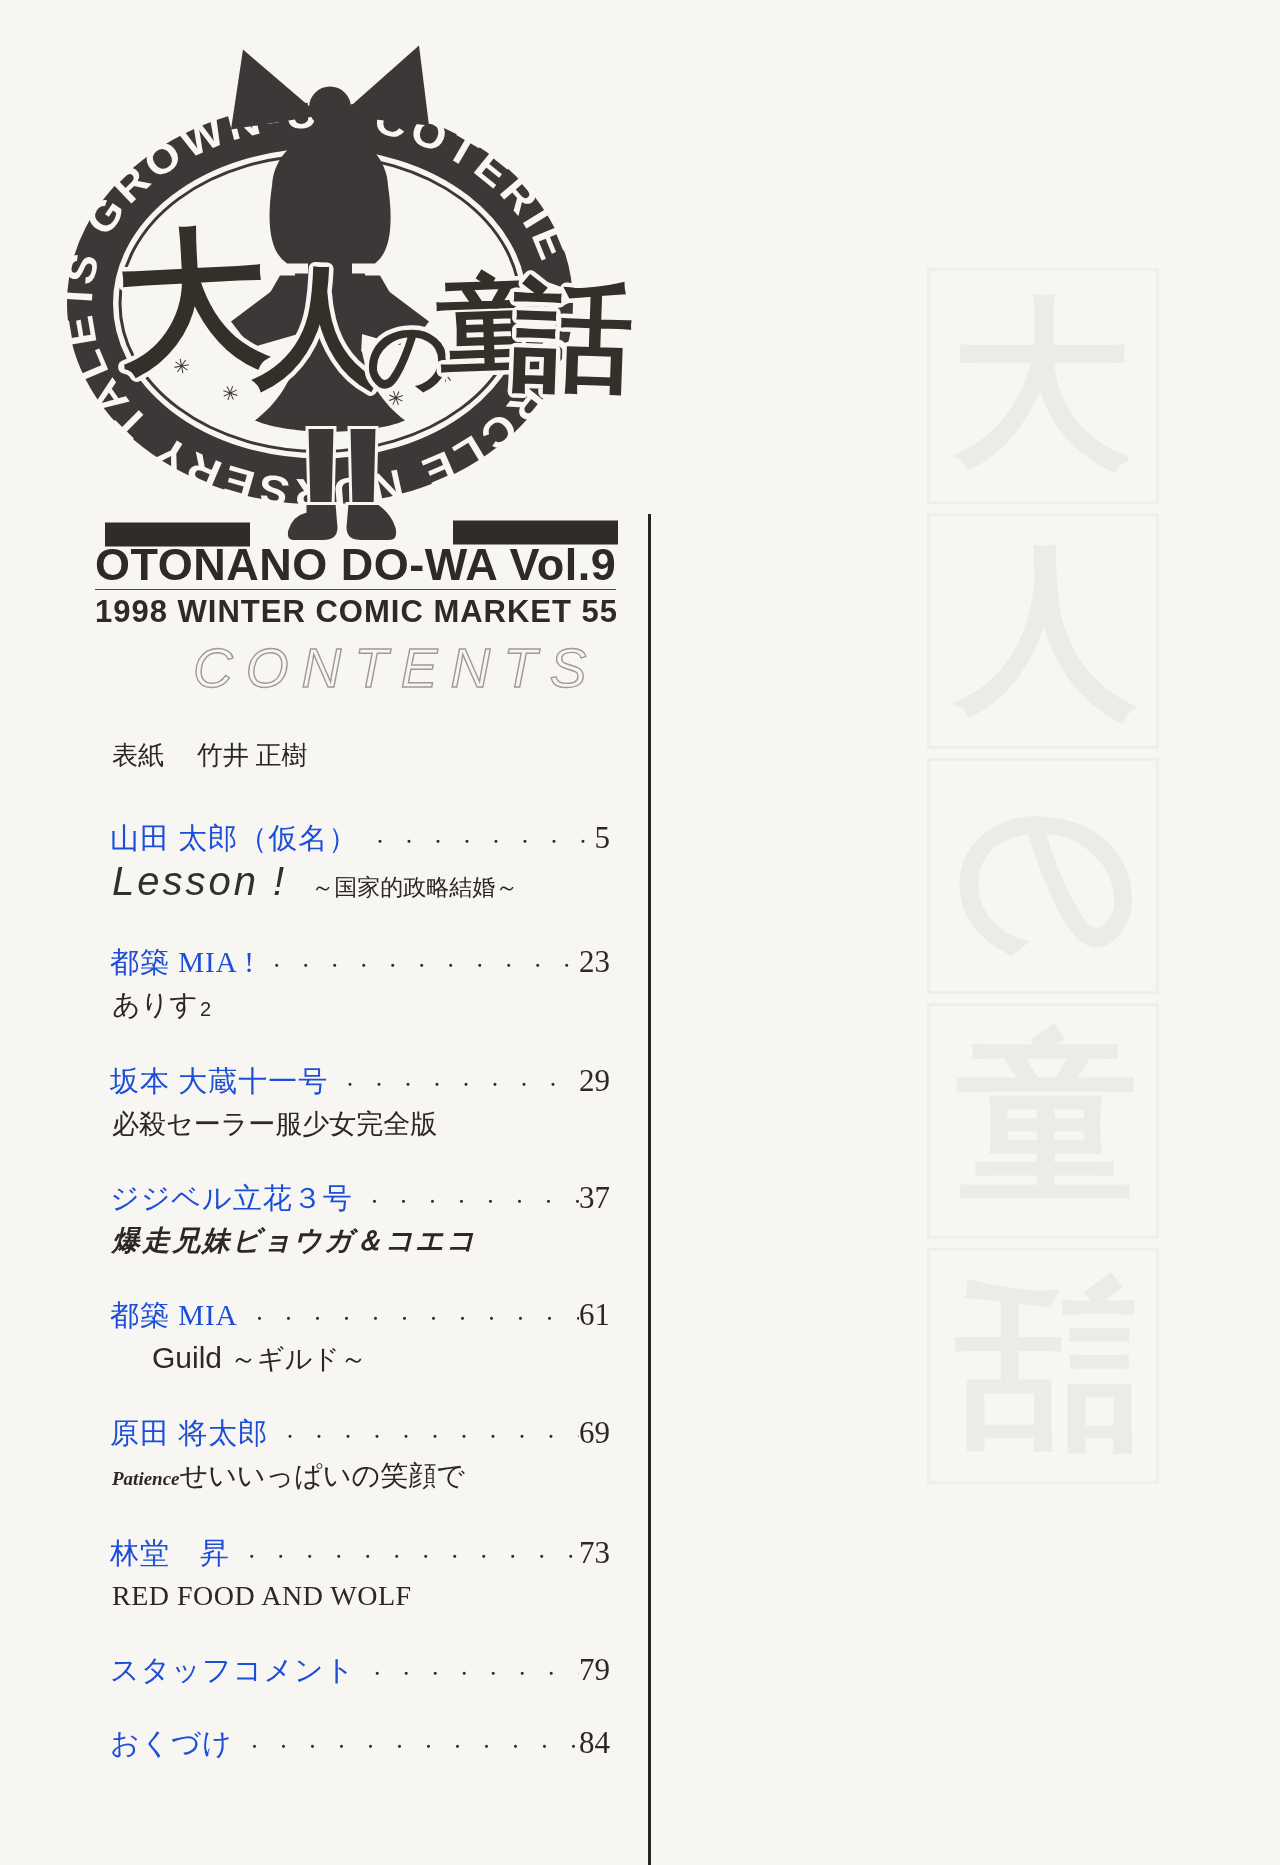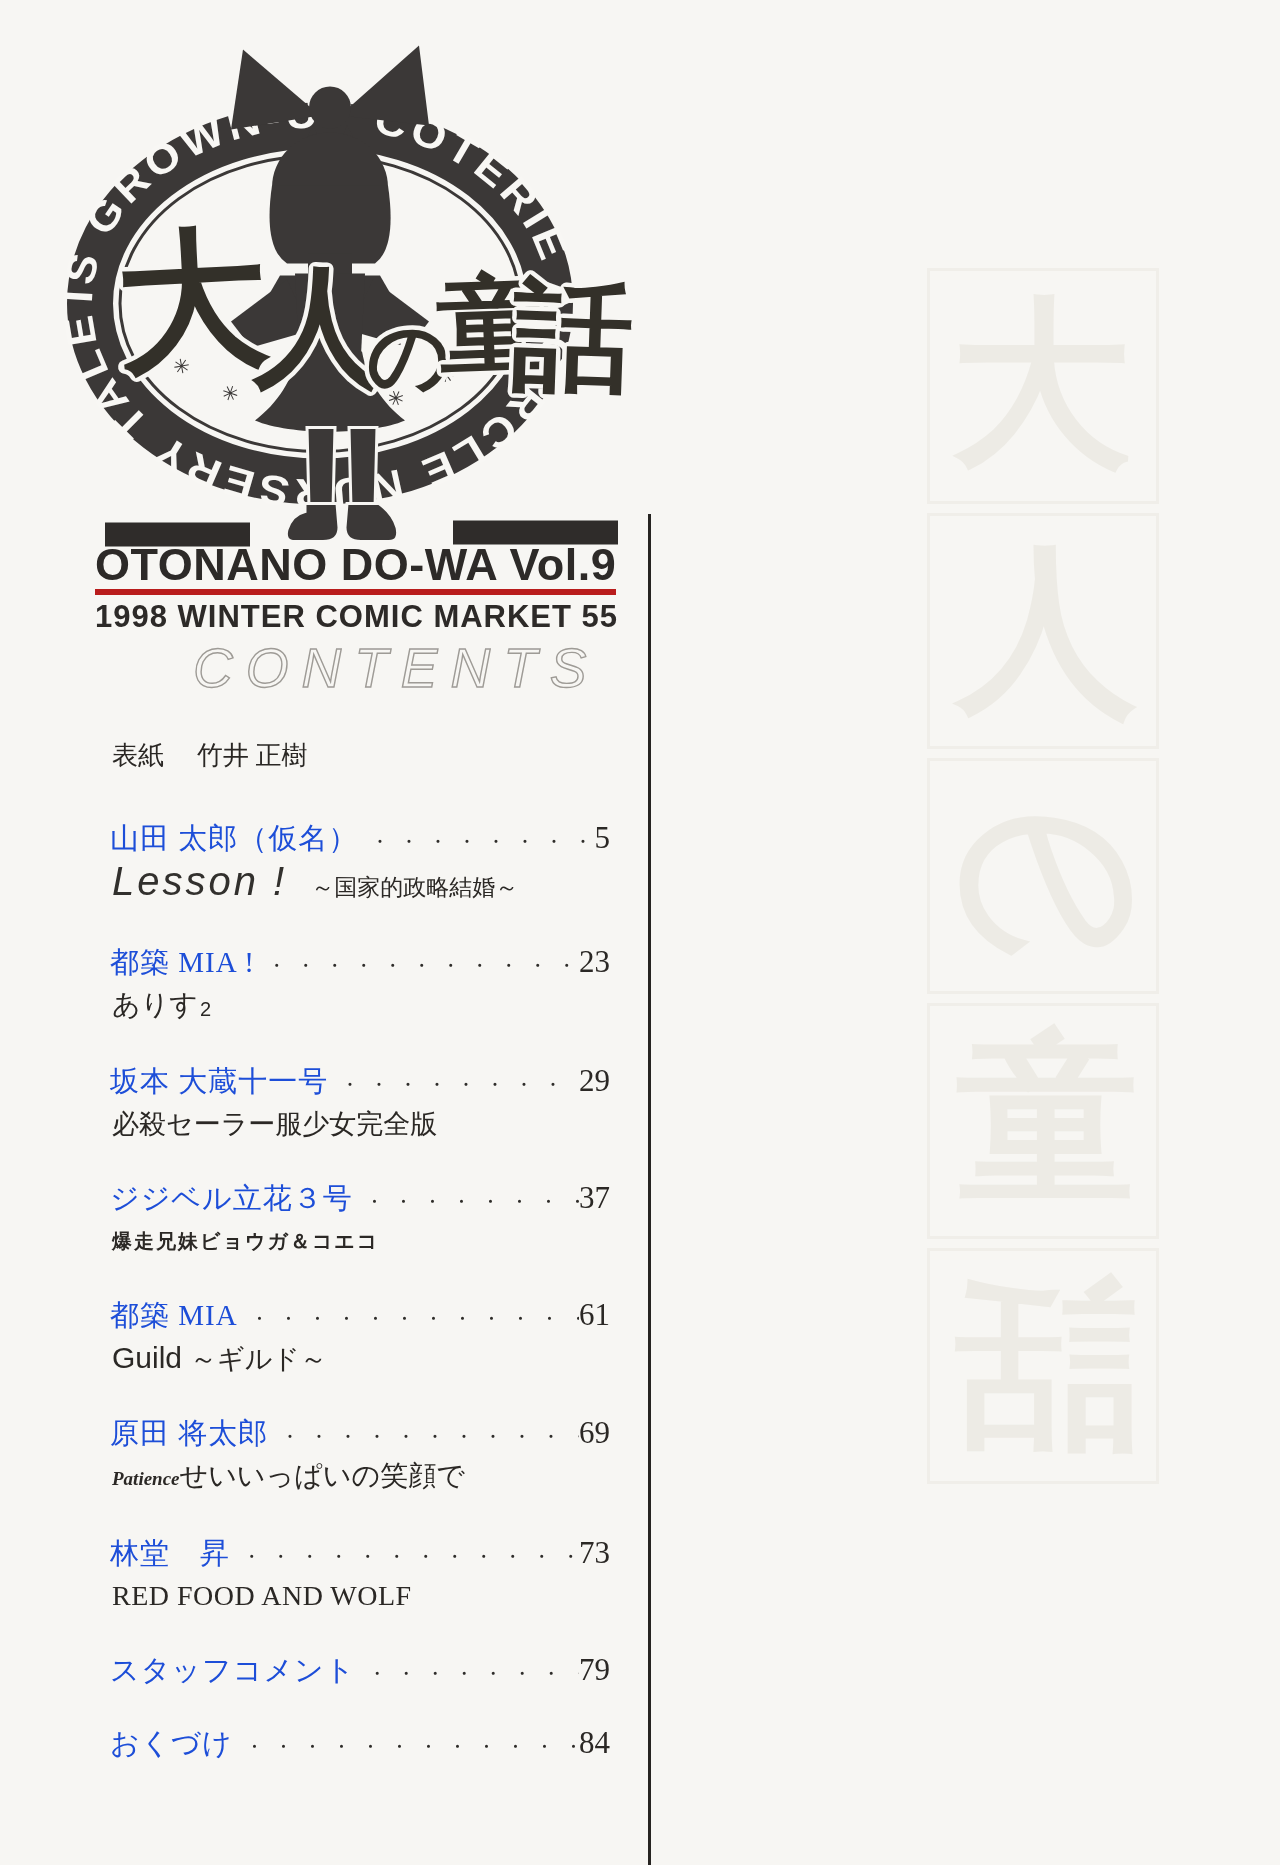--- a/index.html
+++ b/index.html
@@ -7,21 +7,21 @@
   .page{
     position:relative;width:1280px;height:1865px;margin:0 auto;
     background:#f7f6f3;overflow:hidden;color:#262421;
   }
   
   .logo-svg{position:absolute;left:55px;top:33px;width:570px;height:530px;overflow:visible;}
   
   .masthead{position:absolute;left:95px;top:542px;font-family:"Liberation Sans","DejaVu Sans",sans-serif;}
   .masthead .m1{
     font-size:45px;font-weight:bold;letter-spacing:0.5px;color:#2d2a28;
-    white-space:nowrap;width:fit-content;border-bottom:6px solid #b91c1c;padding-bottom:2px;line-height:1.0;
+    white-space:nowrap;width:fit-content;border-bottom:1px solid #b91c1c;padding-bottom:2px;line-height:1.0;
   }
   .masthead .m2{font-size:31px;font-weight:bold;letter-spacing:1px;color:#2d2a28;margin-top:4px;white-space:nowrap;}
   
   .contents-heading{
     position:absolute;left:193px;top:636px;
     font-family:"Liberation Sans","DejaVu Sans",sans-serif;
     font-style:italic;font-size:55px;letter-spacing:13px;font-weight:normal;
     color:transparent;-webkit-text-stroke:1.4px #9e9b96;white-space:nowrap;
   }
   
@@ -35,22 +35,22 @@
     flex:1;font-size:19px;letter-spacing:10px;color:#2e2c29;white-space:nowrap;
     overflow:hidden;padding-left:12px;padding-right:4px;
   }
   .entry .pageno{font-size:31px;color:#2b2825;white-space:nowrap;}
   .entry .subtitle{display:flex;align-items:baseline;margin-top:6px;margin-left:2px;font-size:27px;color:#2b2825;line-height:38px;white-space:nowrap;}
   .s-lesson{font-family:"Liberation Sans","DejaVu Sans",sans-serif;font-style:italic;font-size:40px;letter-spacing:3px;margin-right:24px;color:#32302d;}
   .s-cjk-sm{font-size:23px;}
   .s-gothic{font-family:"Liberation Sans","DejaVu Sans",sans-serif;font-size:28px;}
   .s-sub2{font-family:"Liberation Sans","DejaVu Sans",sans-serif;font-size:20px;position:relative;top:2px;margin-left:2px;}
   .s-cjk{font-size:27px;}
-  .s-cjk-bi{font-size:20px;font-weight:bold;letter-spacing:2px;}
-  .s-latin{font-family:"Liberation Sans","DejaVu Sans",sans-serif;font-size:30px;margin-right:8px;}
+  .s-cjk-bi{font-size:28px;font-weight:bold;font-style:italic;letter-spacing:2px;}
+  .s-latin{font-family:"Liberation Sans","DejaVu Sans",sans-serif;font-size:30px;margin-right:8px;margin-left:40px;}
   .s-latin-bi{font-family:Liberation Serif, serif;font-size:19px;font-weight:bold;font-style:italic;margin-right:0;}
   .s-latin-serif{font-size:28px;letter-spacing:0.5px;}
   
   .divider{position:absolute;left:648px;top:514px;width:3px;height:1351px;background:#262421;}
   
   .ghost{position:absolute;left:925px;top:268px;width:234px;transform:scaleX(-1);}
   .ghost .gbox{
     width:226px;height:230px;border:3px solid #f0eee9;margin-bottom:9px;
     display:flex;align-items:center;justify-content:center;
     font-size:182px;font-weight:bold;color:#edebe5;

